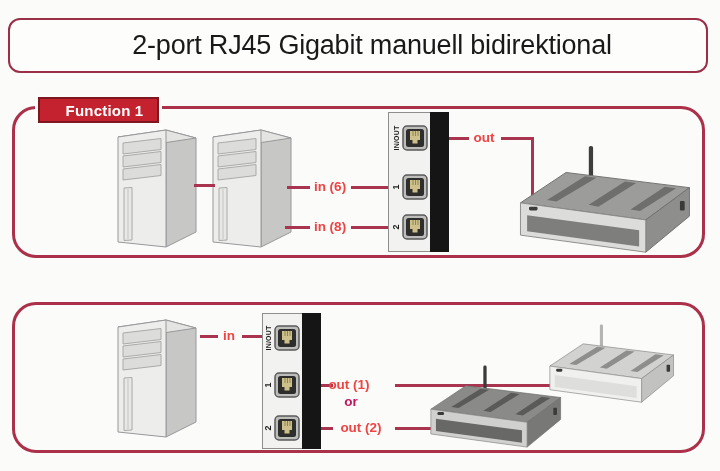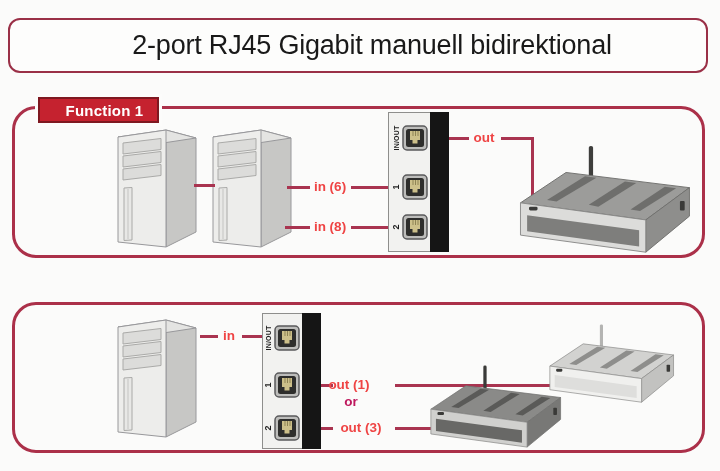--- a/index.html
+++ b/index.html
@@ -134,21 +134,21 @@
   <div class="conn" style="left:217px;top:328px;width:24px">in</div>
   <div class="hl" style="left:242px;top:335px;width:20px"></div>
 
   <div class="hl" style="left:319px;top:384px;width:14px"></div>
   <div class="conn" style="left:320px;top:377px;width:58px">out (1)</div>
   <div class="hl" style="left:395px;top:384px;width:157px"></div>
 
   <div class="conn or-label" style="left:336px;top:394px;width:30px">or</div>
 
   <div class="hl" style="left:319px;top:427px;width:14px"></div>
-  <div class="conn" style="left:332px;top:420px;width:58px">out (3)</div>
+  <div class="conn" style="left:332px;top:420px;width:58px">out (2)</div>
   <div class="hl" style="left:395px;top:427px;width:39px"></div>
 
   <div class="panel" style="left:262px;top:313px;width:58px;height:136px">
     <div class="strip" style="left:39px;width:19px"></div>
   </div>
   <svg class="port" style="left:274px;top:325px;width:26px;height:26px">
       <use href="#rj45" xlink:href="#rj45"></use>
     </svg>
   <svg class="port" style="left:274px;top:372px;width:26px;height:26px">
       <use href="#rj45" xlink:href="#rj45"></use>

